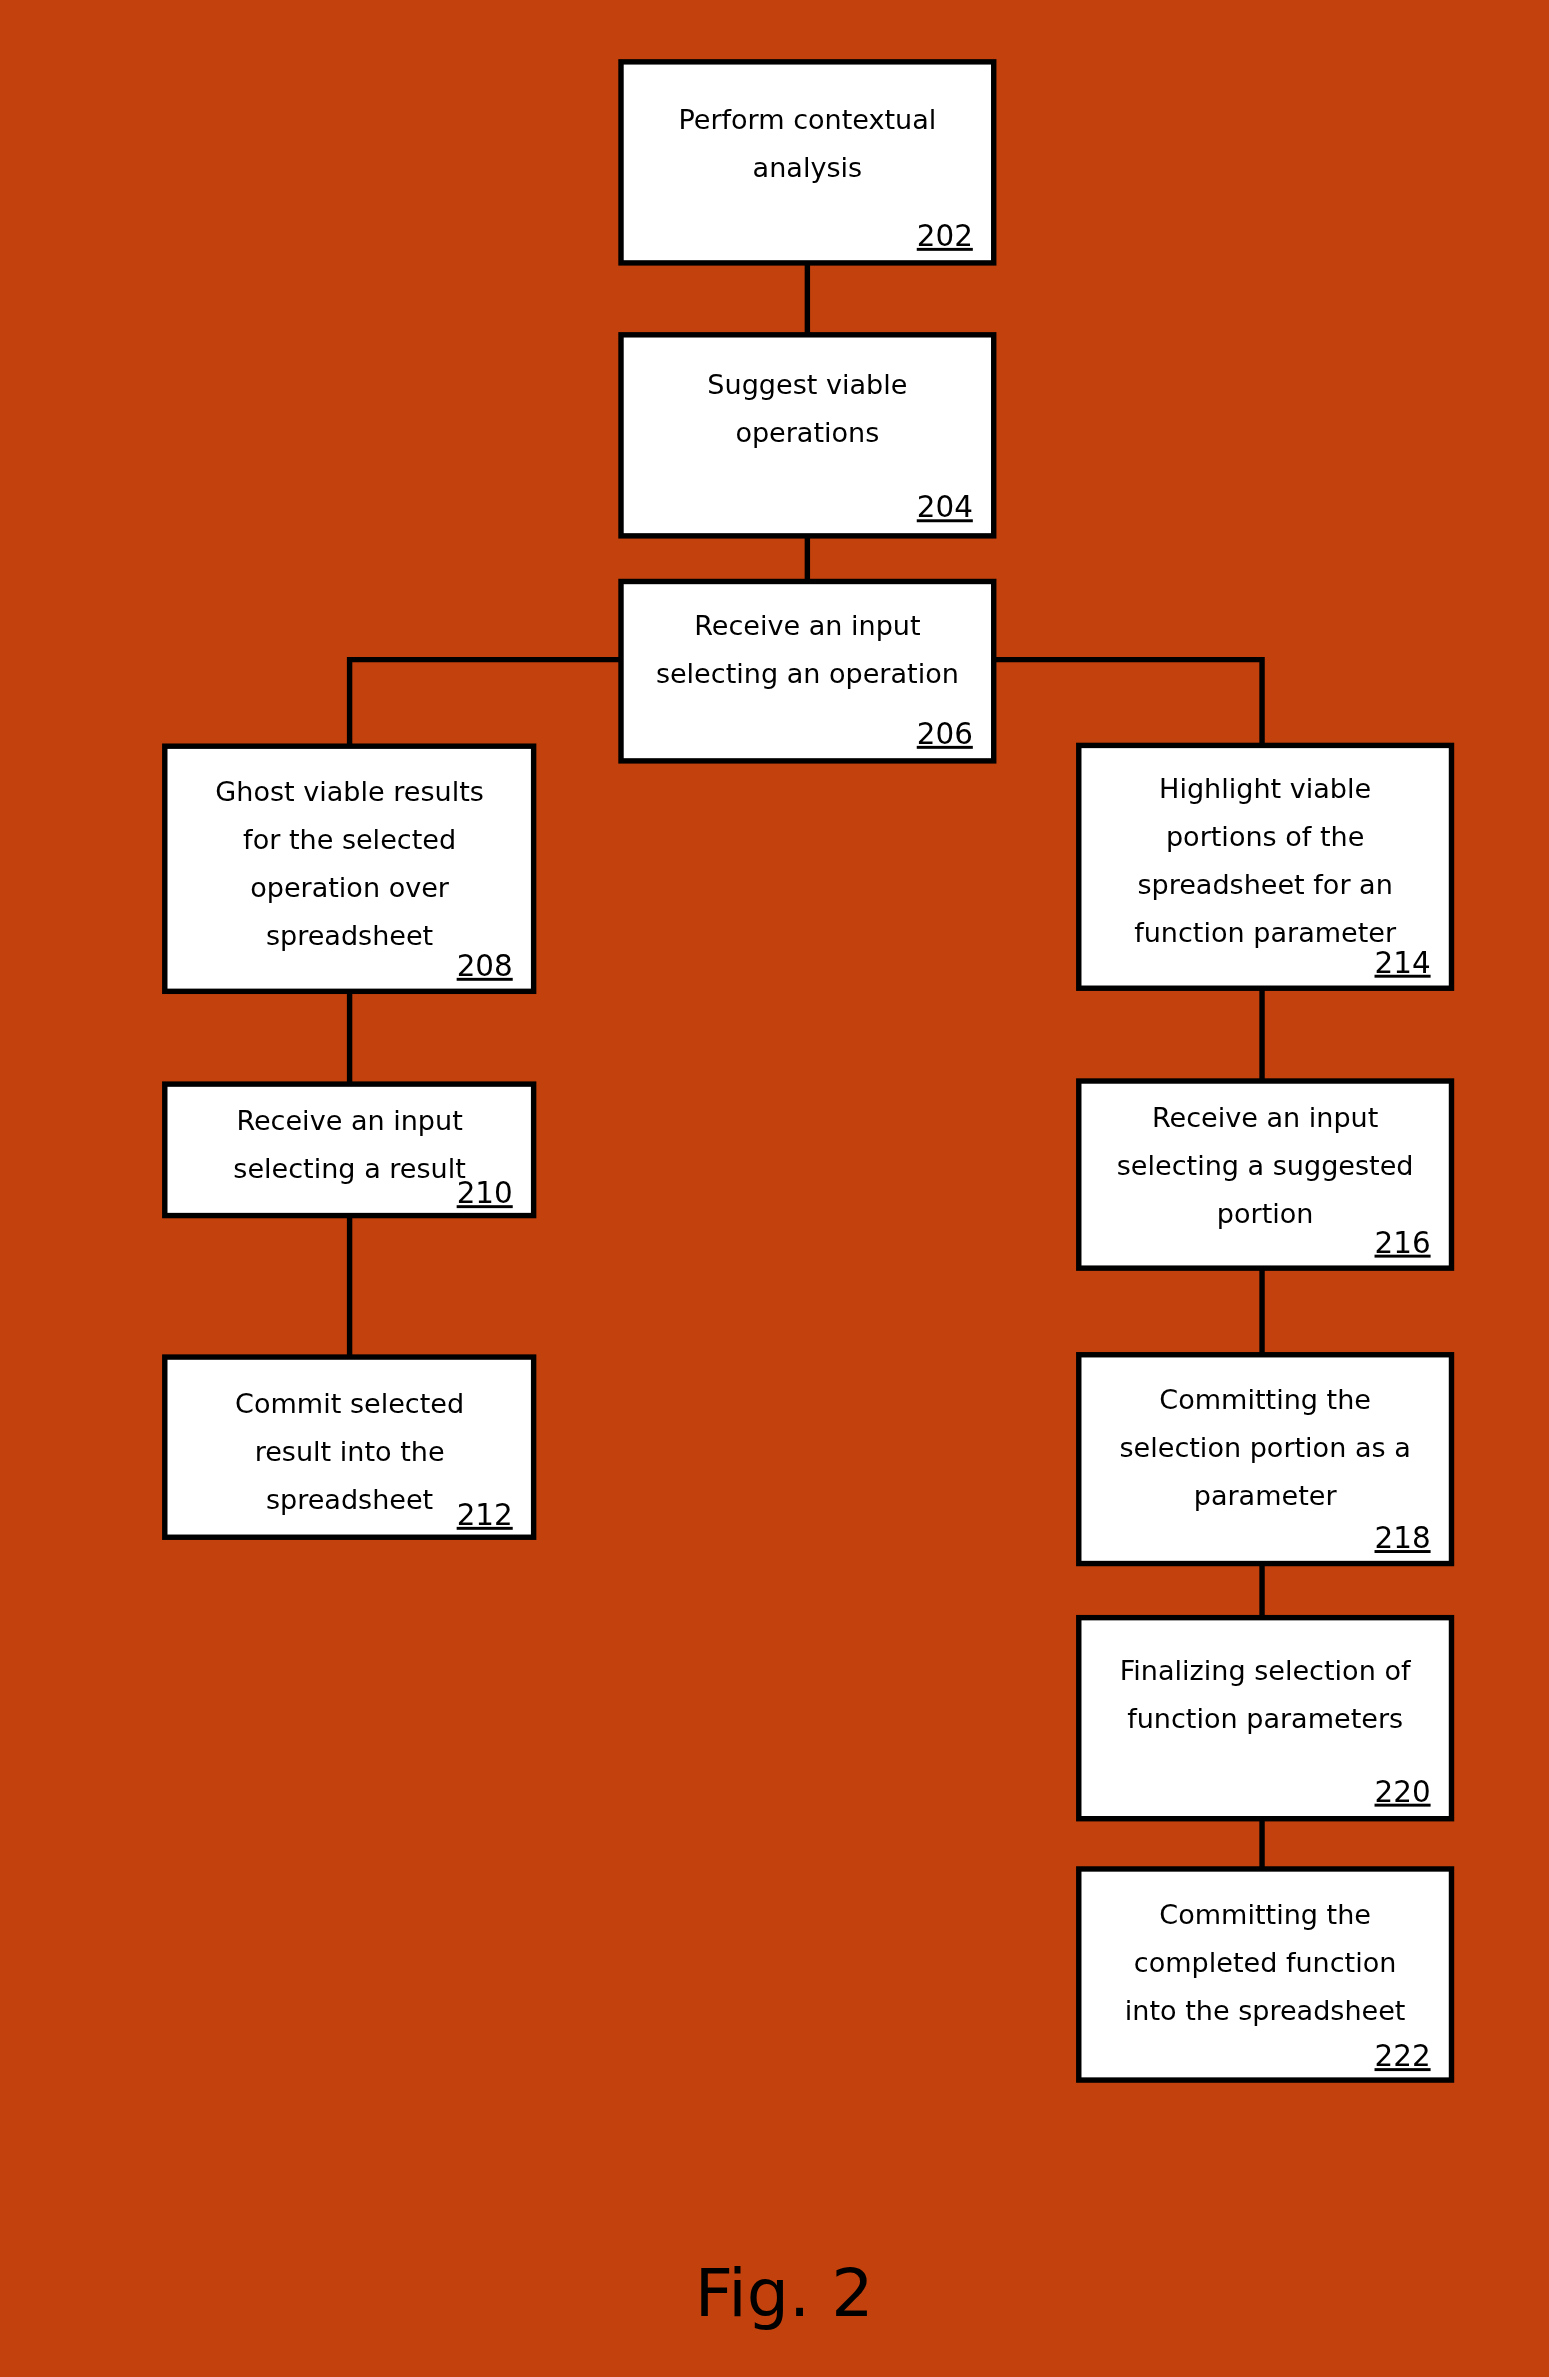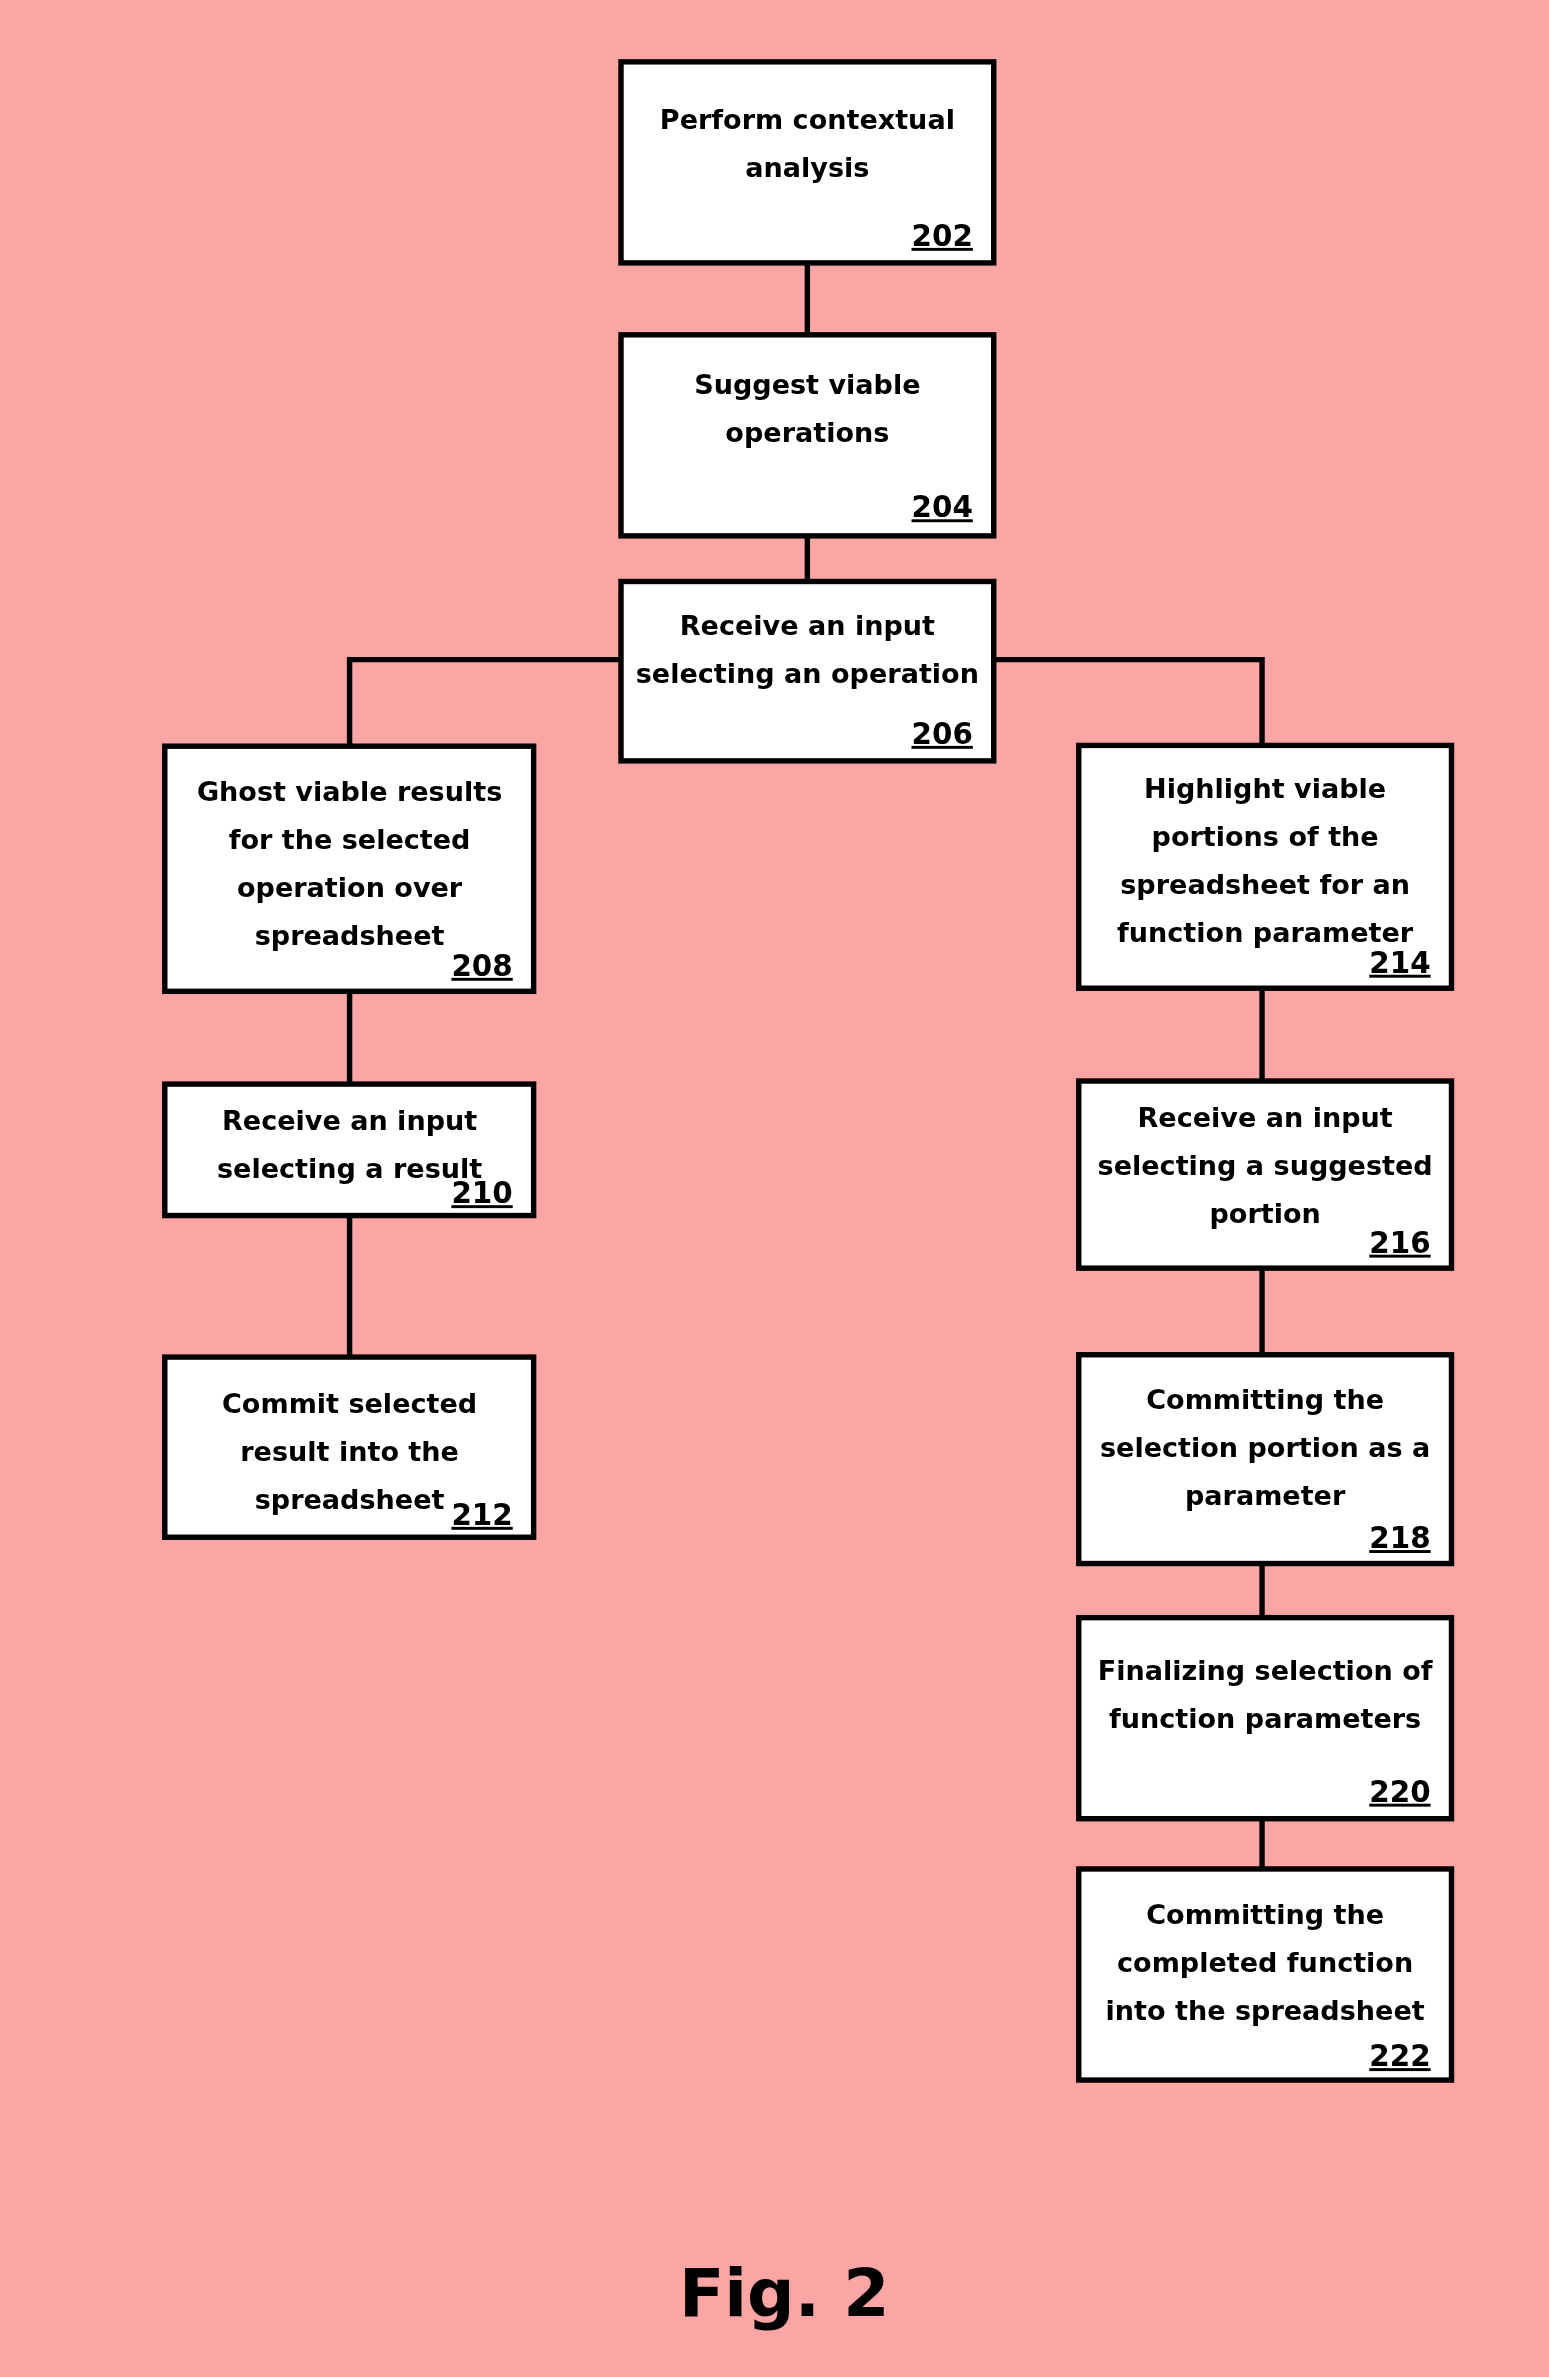--- a/index.html
+++ b/index.html
@@ -11,22 +11,21 @@
     width: 1549px;
     height: 2377px;
     font-family: "DejaVu Sans", sans-serif;
     color: #000000;
     overflow: hidden;
   }
   #sheet {
     position: relative;
     width: 1549px;
     height: 2377px;
-    background: #fca5a5;
-    font-weight: bold;
+    background: #c2410c;
   }
   #flow {
     position: absolute;
     left: 0;
     top: 0;
     width: 1549px;
     height: 2377px;
     display: block;
   }
   .box-rect {

